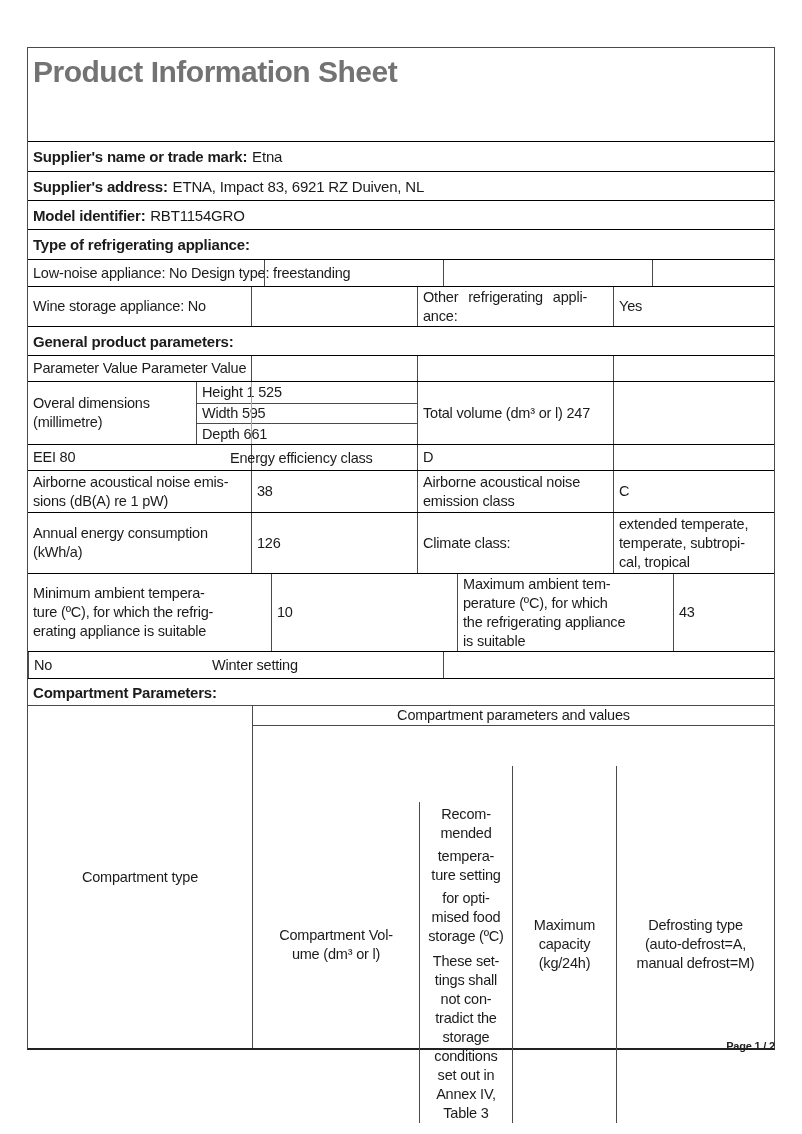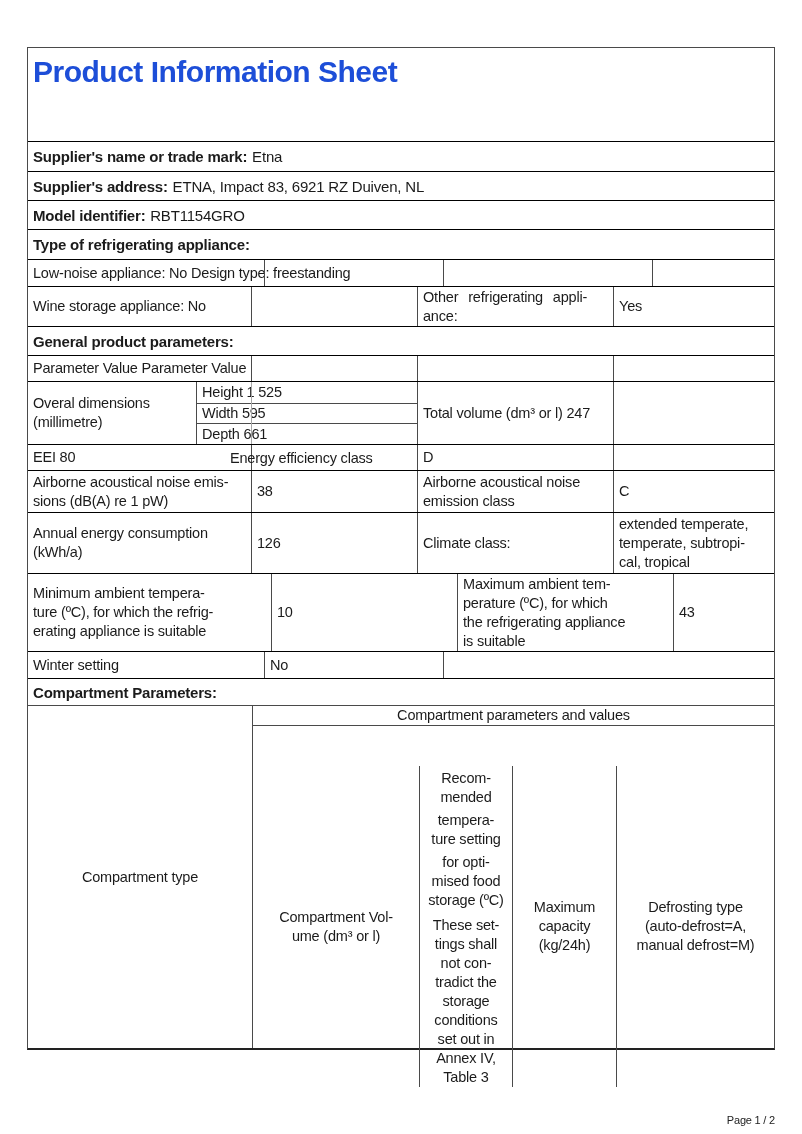--- a/index.html
+++ b/index.html
@@ -40,39 +40,39 @@
   
   .comp{display:flex;height:343px;box-sizing:border-box;border-top:1px solid #4a4a4a;
         font-size:14.5px;line-height:19px;text-align:center;}
   .comp-c1{width:224px;box-sizing:border-box;display:flex;align-items:center;justify-content:center;}
   .comp-right{flex:1;display:flex;flex-direction:column;border-left:1px solid #4a4a4a;box-sizing:border-box;gap:40px;}
   .comp-hdr{height:26px;box-sizing:border-box;border-bottom:1px solid #4a4a4a;
             display:flex;align-items:center;justify-content:center;}
   .comp-cols{flex:1;display:flex;}
   .cc{box-sizing:border-box;display:flex;flex-direction:column;align-items:center;justify-content:center;}
   .cc-vol{width:166px;}
-  .cc-temp{width:93px;border-left:1px solid #4a4a4a;justify-content:flex-start;padding-top:3px;}
+  .cc-temp{width:93px;border-left:1px solid #4a4a4a;justify-content:flex-start;padding-top:3px;margin-top:36px;}
   .cc-temp .para{margin-bottom:4px;}
   .cc-temp .note{margin-top:2px;}
   .cc-frz{width:104px;border-left:1px solid #4a4a4a;}
   .cc-def{flex:1;border-left:1px solid #4a4a4a;}
-  .footer{position:absolute;top:1114px;right:27px;font-size:11px;color:#222;}
+  .footer{position:absolute;top:1040px;right:27px;font-size:11px;color:#222;font-weight:bold;}
   
   .h93{height:93px;} .h30{height:30px;} .h29{height:29px;} .h27{height:27px;gap:13px;}
   .h40{height:40px;} .h26{height:26px;} .h63{height:63px;} .h42{height:42px;}
   .h61{height:61px;} .h78{height:78px;gap:20px;}
 </style>
 </head>
 <body>
 
 <div class="page">
   <div class="sheet">
 
     <div class="row first title-block h93">
-      <h1 style="color:#1d4ed8;">Product Information Sheet</h1>
+      <h1 style="color:#737373;">Product Information Sheet</h1>
     </div>
 
     <div class="row labelrow h30">
       <div class="cell full">
         <span class="b">Supplier's name or trade mark:</span>
         <span class="v">Etna</span>
       </div>
     </div>
 
     <div class="row labelrow h29">
@@ -217,25 +217,25 @@
 perature (ºC), for which
 the refrigerating appliance
 is suitable</span>
       </div>
       <div class="cell cD bl">
         <span>43</span>
       </div>
     </div>
 
     <div class="row h27">
+      <div class="cell cB bl">
+        <span>No</span>
+      </div>
       <div class="cell cA">
         <span>Winter setting</span>
-      </div>
-      <div class="cell cB bl">
-        <span>No</span>
       </div>
       <div class="cell cD bl"></div>
     </div>
 
     <div class="row headrow h27">
       <div class="cell full">
         <span>Compartment Parameters:</span>
       </div>
     </div>
 

